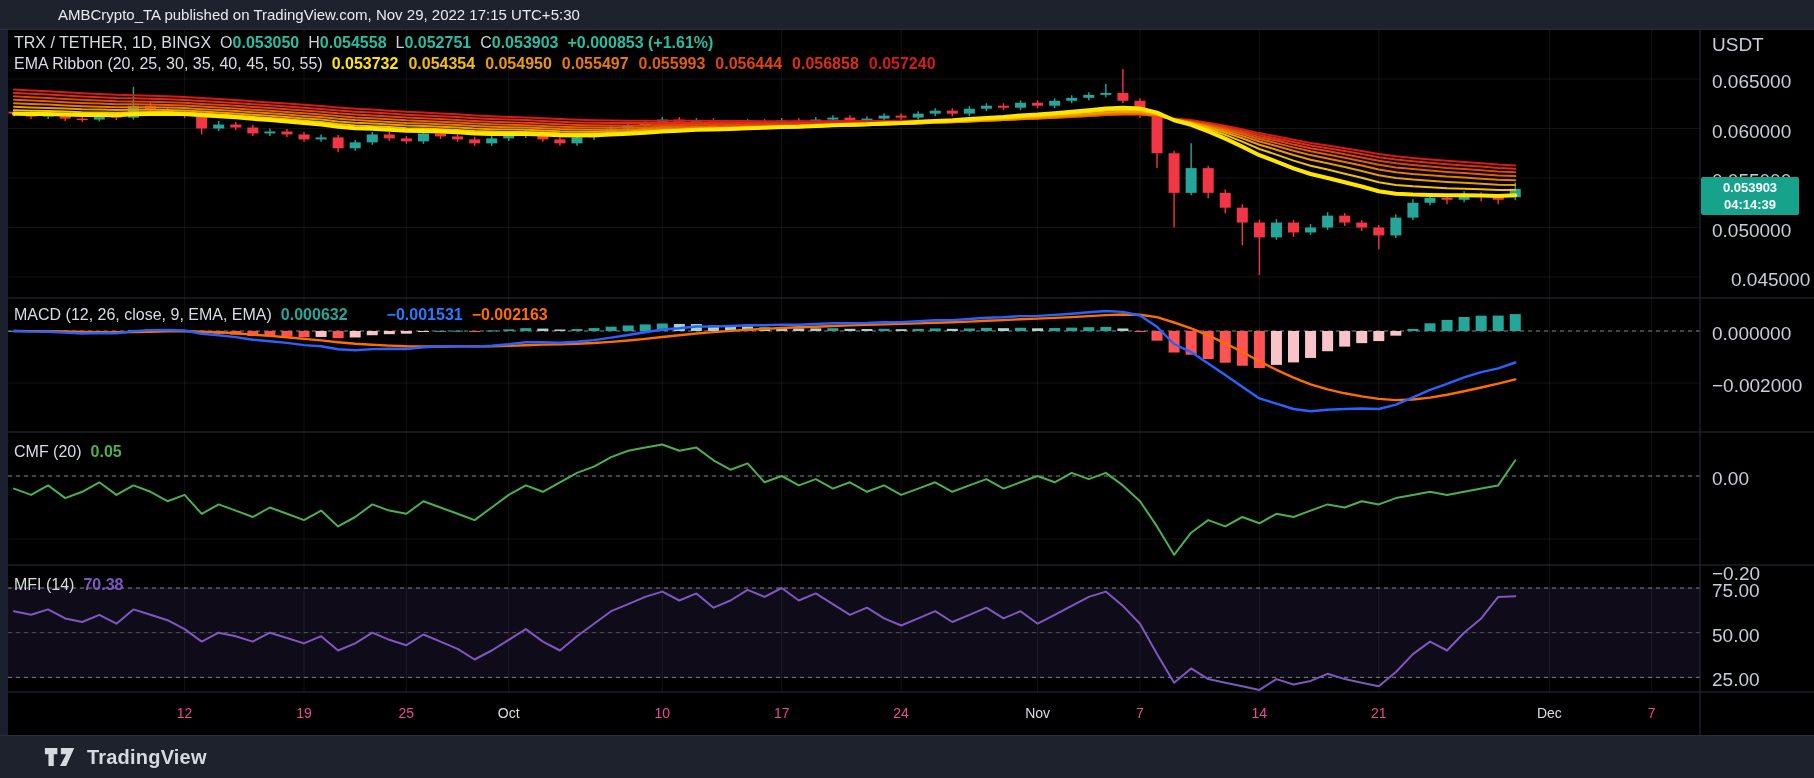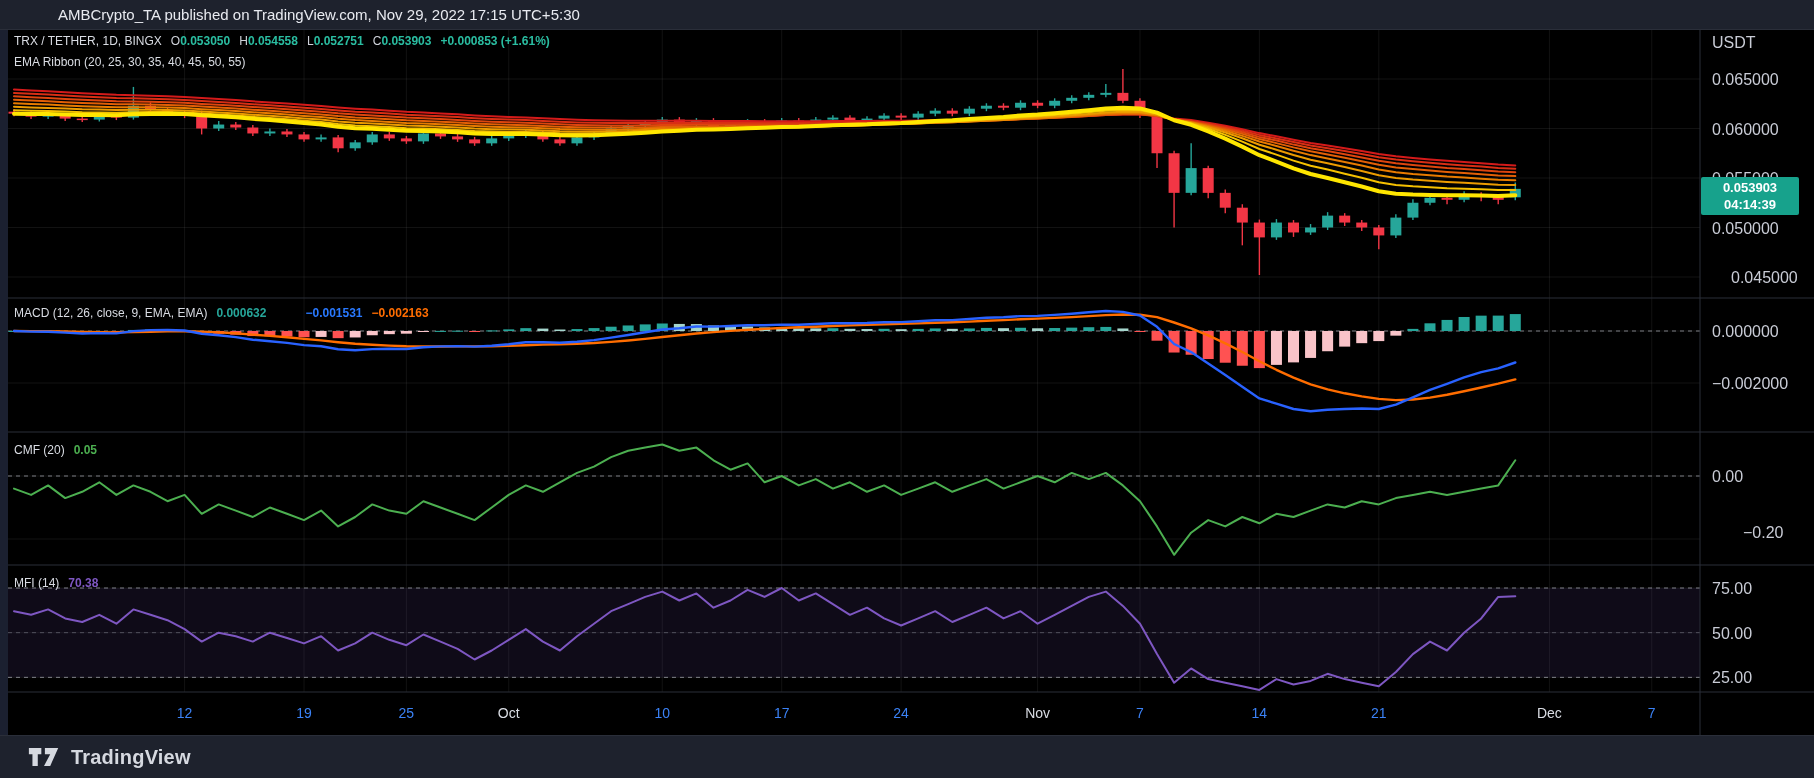--- a/index.html
+++ b/index.html
@@ -4,37 +4,37 @@
 <style>
   html,body{margin:0;padding:0;background:#000;}
   body{width:1814px;height:778px;position:relative;overflow:hidden;
        font-family:"Liberation Sans",sans-serif;color:#d1d4dc;}
   .topbar{position:absolute;left:0;top:0;width:1814px;height:30px;background:#1e222d;
           border-bottom:1px solid #2a2e39;display:flex;align-items:center;
           padding-left:10px;box-sizing:border-box;z-index:6;}
   .topbar .attr{font-size:15px;color:#e8eaf0;margin-left:48px;}
   .bottombar{position:absolute;left:0;top:735px;width:1814px;height:43px;background:#1e222d;
           border-top:1px solid #2a2e39;display:flex;align-items:center;gap:11px;
-          padding-left:28px;box-sizing:border-box;z-index:6;}
+          padding-left:44px;box-sizing:border-box;z-index:6;}
   .brand{font-size:20px;font-weight:700;color:#d6d9e0;letter-spacing:.2px;}
   #chart-svg{position:absolute;left:0;top:0;z-index:1;}
   .leftstrip{position:absolute;left:0;top:30px;width:8px;height:705px;background:#1b2030;z-index:2;}
   .legend{position:absolute;z-index:4;display:flex;gap:9px;align-items:baseline;
-          font-size:12px;white-space:nowrap;}
+          font-size:16px;white-space:nowrap;}
   .legend .t{color:#d9dce3;}
   .k{color:#cfd2da;}
   .pv{color:#2abda1;font-weight:700;}
   .m-hist{color:#26a69a;font-weight:700;}
   .m-macd{color:#2979ff;font-weight:700;margin-left:30px;}
   .m-sig{color:#ff6d00;font-weight:700;}
   .cmf-v{color:#4caf50;font-weight:700;}
   .mfi-v{color:#7e57c2;font-weight:700;}
-  .axis-label{position:absolute;left:1712px;font-size:16px;color:#c9ccd6;z-index:3;}
+  .axis-label{position:absolute;left:1712px;font-size:19px;color:#c9ccd6;z-index:3;}
   .time-label{position:absolute;top:705px;width:56px;margin-left:-28px;text-align:center;
-          font-size:14px;color:#3b82f6;z-index:3;}
+          font-size:14px;color:#ec4899;z-index:3;}
   .time-label.bold{font-weight:400;color:#dadde4;}
   .badge{position:absolute;left:1701px;top:177px;width:98px;background:#17a28c;color:#fff;
           z-index:5;text-align:center;padding:2px 0;font-size:13px;font-weight:700;
           line-height:17px;border-radius:2px;}
   .ema-val{font-weight:700;}
 </style>
 </head>
 <body>
 
 <div class="topbar">
@@ -365,20 +365,30 @@
   <span class="t">TRX / TETHER, 1D, BINGX</span>
   <span><span class="k">O</span><span class="pv">0.053050</span></span>
   <span><span class="k">H</span><span class="pv">0.054558</span></span>
   <span><span class="k">L</span><span class="pv">0.052751</span></span>
   <span><span class="k">C</span><span class="pv">0.053903</span></span>
   <span class="pv">+0.000853 (+1.61%)</span>
 </div>
 
 <div class="legend" style="left:14px;top:55px">
   <span class="t">EMA Ribbon (20, 25, 30, 35, 40, 45, 50, 55)</span>
+  <span id="ema-values" style="display:flex;gap:10px;">
+      <span class="ema-val" style="color: rgb(255, 230, 0);">0.053732</span>
+      <span class="ema-val" style="color: rgb(245, 192, 0);">0.054354</span>
+      <span class="ema-val" style="color: rgb(236, 155, 0);">0.054950</span>
+      <span class="ema-val" style="color: rgb(232, 123, 0);">0.055497</span>
+      <span class="ema-val" style="color: rgb(227, 95, 6);">0.055993</span>
+      <span class="ema-val" style="color: rgb(222, 69, 14);">0.056444</span>
+      <span class="ema-val" style="color: rgb(217, 46, 20);">0.056858</span>
+      <span class="ema-val" style="color: rgb(212, 26, 26);">0.057240</span>
+    </span>
 </div>
 
 <div class="legend" style="left:14px;top:306px">
   <span class="t">MACD (12, 26, close, 9, EMA, EMA)</span>
   <span class="m-hist">0.000632</span>
   <span class="m-macd">−0.001531</span>
   <span class="m-sig">−0.002163</span>
 </div>
 
 <div class="legend" style="left:14px;top:443px">
@@ -394,21 +404,21 @@
 <div id="price-axis">
   <span class="axis-label" style="top:34px">USDT</span>
 <span class="axis-label" style="top: 71px;">0.065000</span>
     <span class="axis-label" style="top: 120.5px;">0.060000</span>
     <span class="axis-label" style="top: 170px;">0.055000</span>
     <span class="axis-label" style="top: 219.5px;">0.050000</span>
     <span class="axis-label" style="top: 269px; margin-left: 19px;">0.045000</span>
     <span class="axis-label" style="top: 323px;">0.000000</span>
     <span class="axis-label" style="top: 375px;">−0.002000</span>
     <span class="axis-label" style="top: 468px;">0.00</span>
-    <span class="axis-label" style="top: 524px; margin-left: 31px;">−0.20</span>
+    <span class="axis-label" style="top: 563px;">−0.20</span>
     <span class="axis-label" style="top: 580px;">75.00</span>
     <span class="axis-label" style="top: 624.675px;">50.00</span>
     <span class="axis-label" style="top: 669.35px;">25.00</span>
   </div>
 
 <div class="badge">
   <div>0.053903</div>
   <div>04:14:39</div>
 </div>
 

